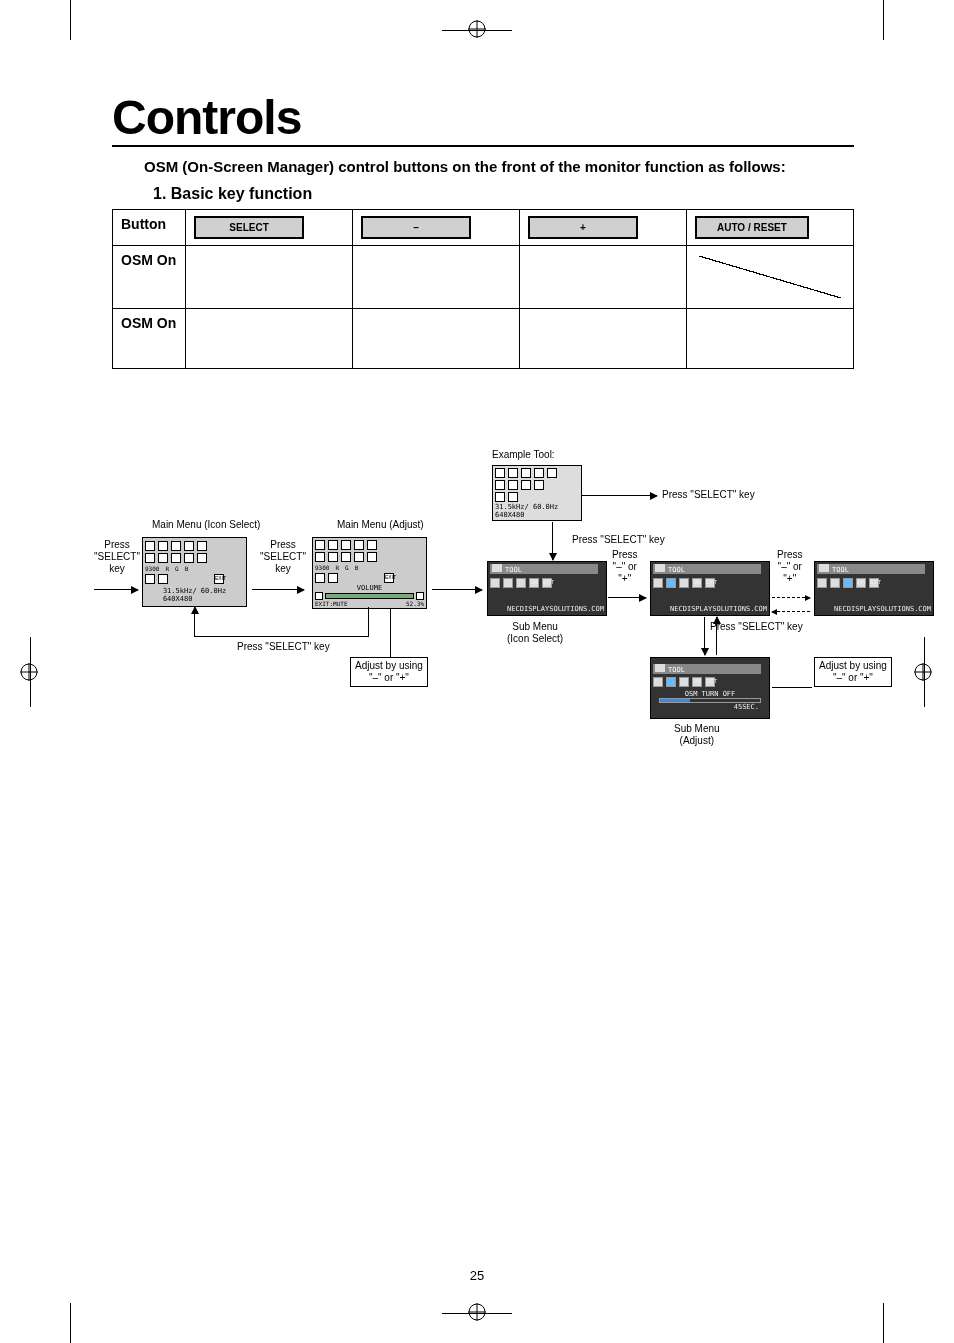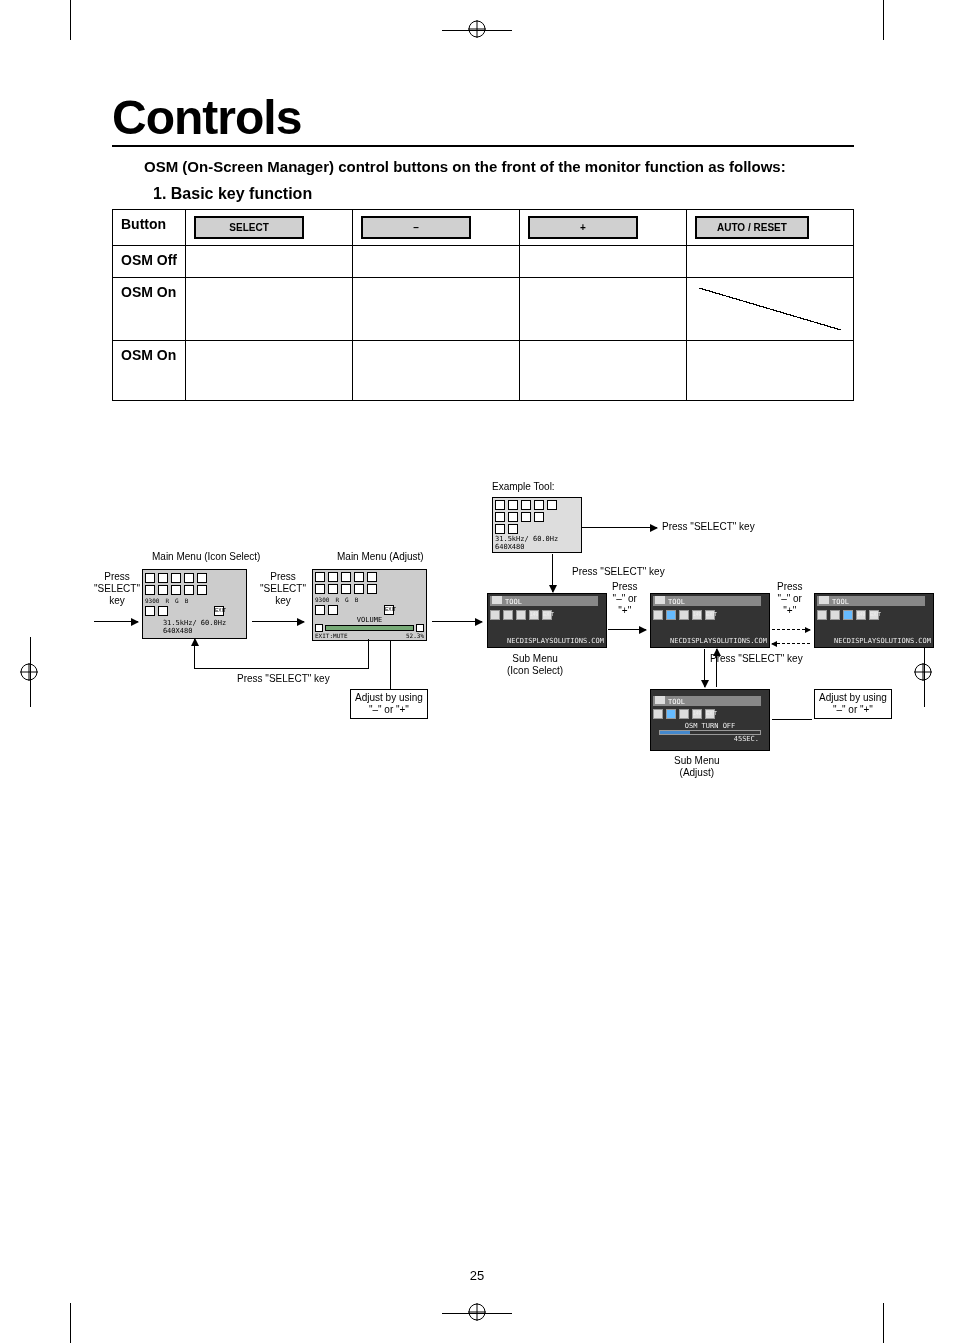--- a/index.html
+++ b/index.html
@@ -258,27 +258,20 @@
 
   <table class="button-table">
     <tbody>
         <tr>
       <th class="col-button">Button</th>
       <th class="col-sel"><span class="btn-look">SELECT</span></th>
       <th class="col-minus"><span class="btn-look">–</span></th>
       <th class="col-plus"><span class="btn-look">+</span></th>
       <th class="col-auto"><span class="btn-look narrow">AUTO / RESET</span></th>
     </tr>
-    <tr class="row2">
-      <td><b>OSM Off</b></td>
-      <td></td>
-          <td></td>
-          <td></td>
-          <td></td>
-    </tr>
     <tr class="row3">
       <td><b>OSM On</b></td>
       <td></td>
           <td></td>
           <td></td>
       <td>
             <div class="diagonal-box"></div>
           </td>
     </tr>
     <tr class="row4">

